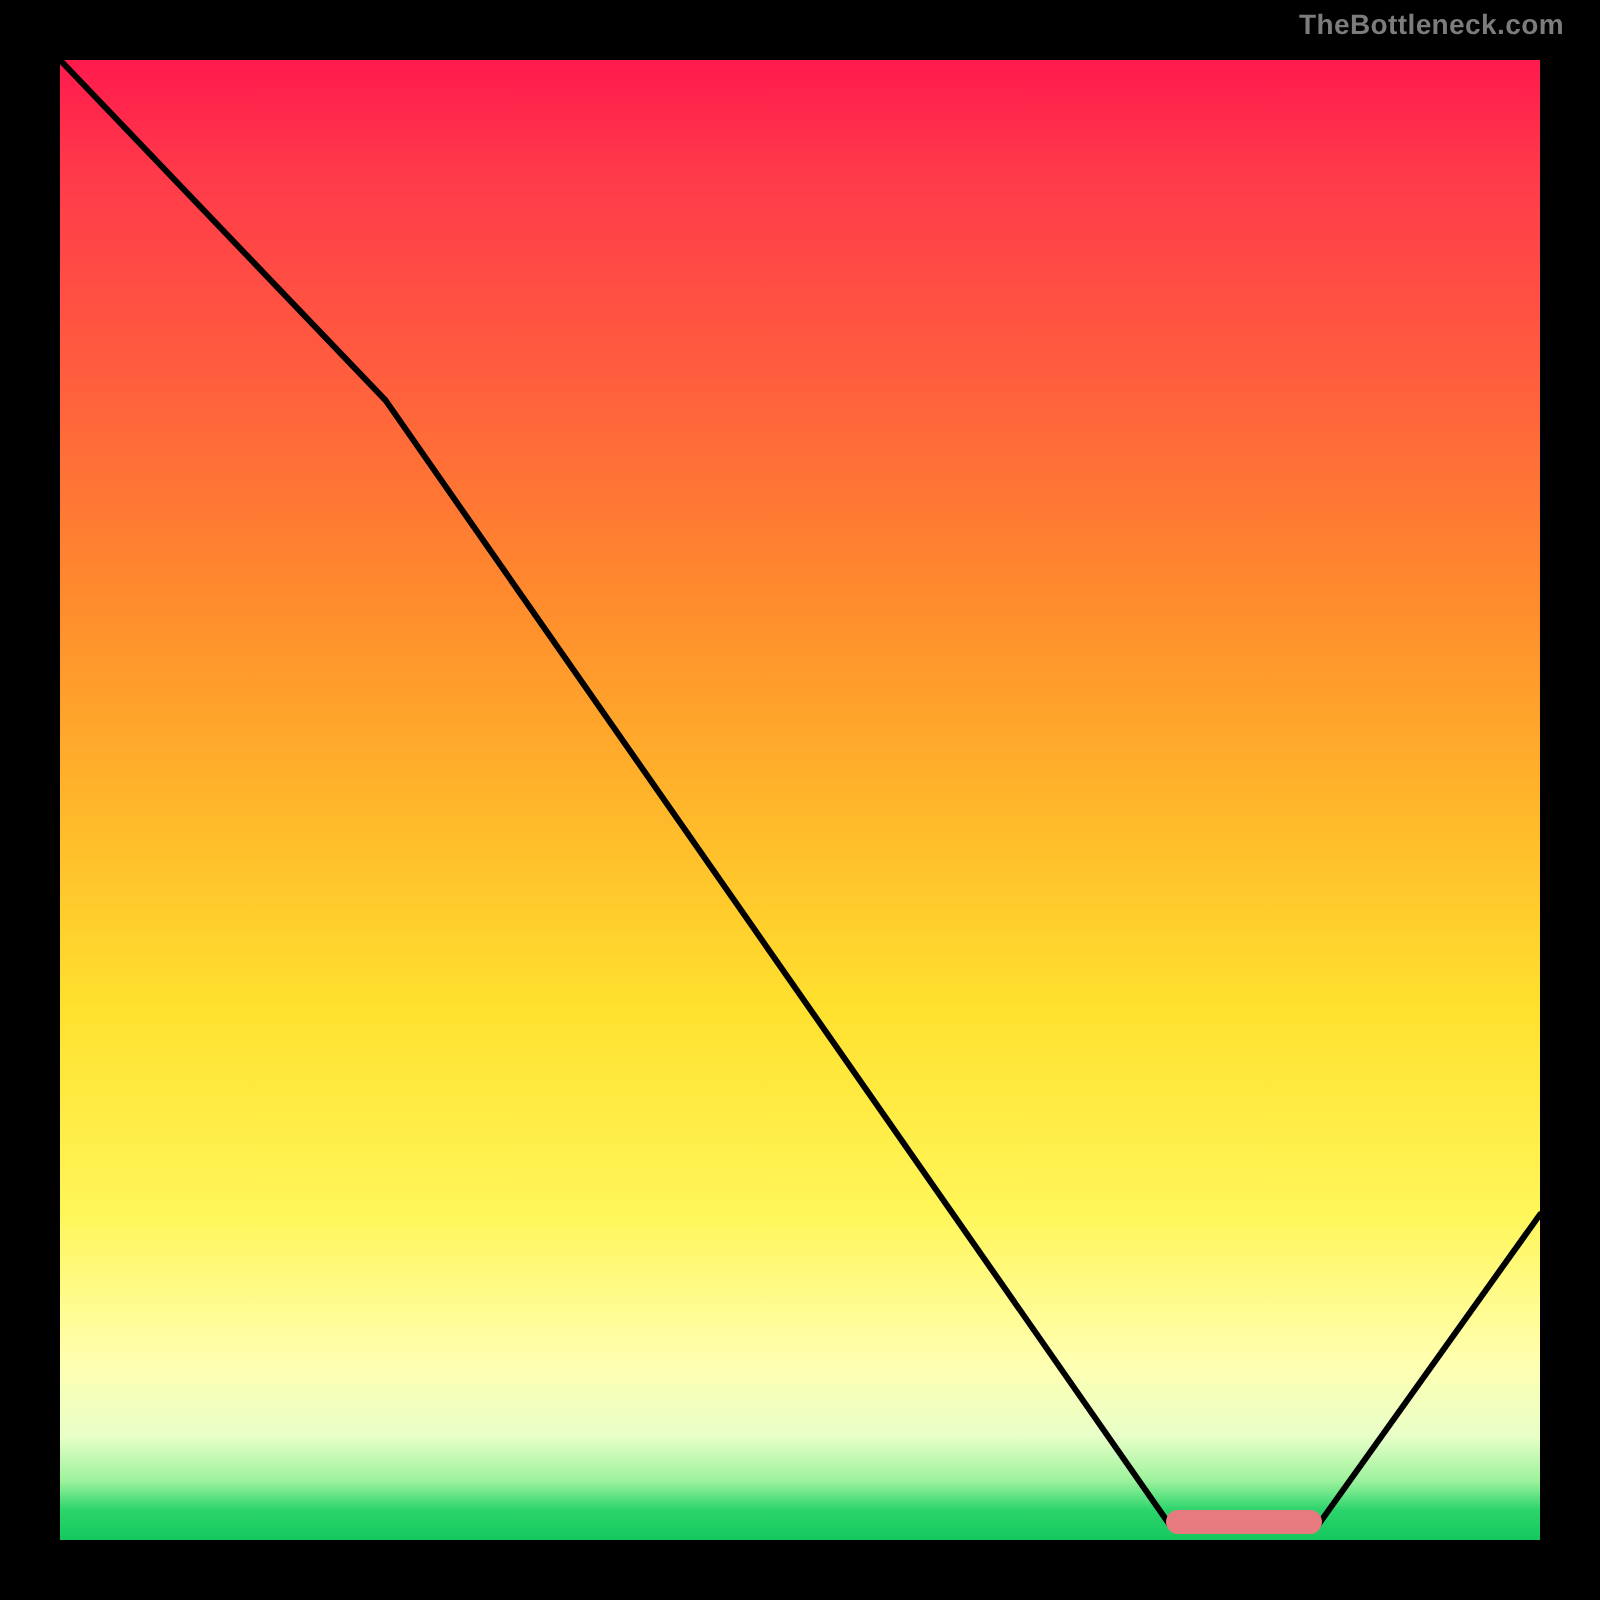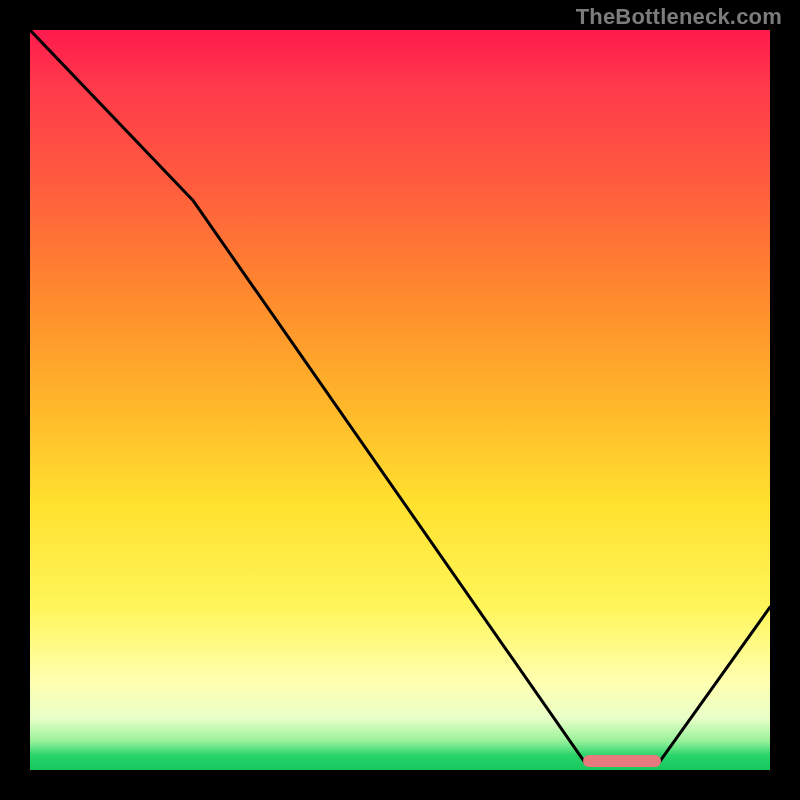--- a/index.html
+++ b/index.html
@@ -57,21 +57,21 @@
     stroke: #000;
     stroke-width: 3;
     stroke-linejoin: round;
     stroke-linecap: round;
   }
   .watermark {
     position: absolute;
     top: 4px;
     right: 18px;
     color: #7c7c7c;
-    font-size: 22px;
+    font-size: 14px;
     font-weight: 600;
     letter-spacing: 0.2px;
   }
   .marker {
     position: absolute;
     width: 62px;
     height: 12px;
     border-radius: 6px;
     background: #e67a7e;
     

